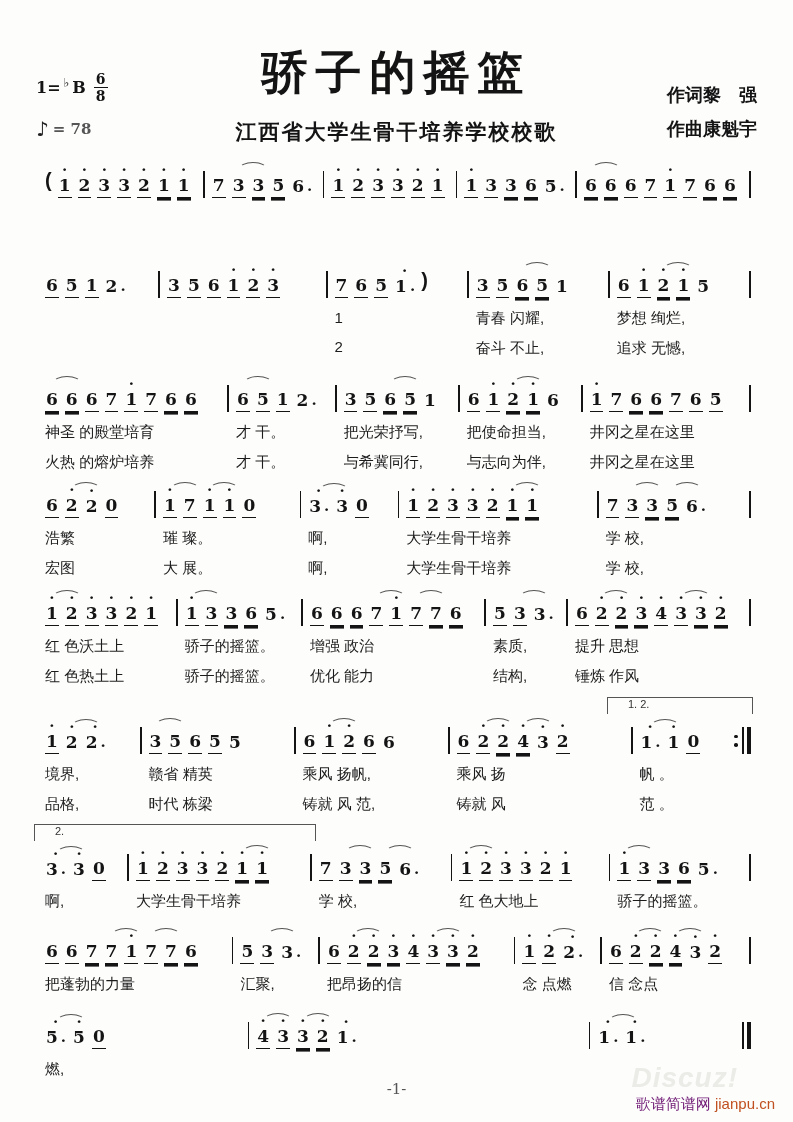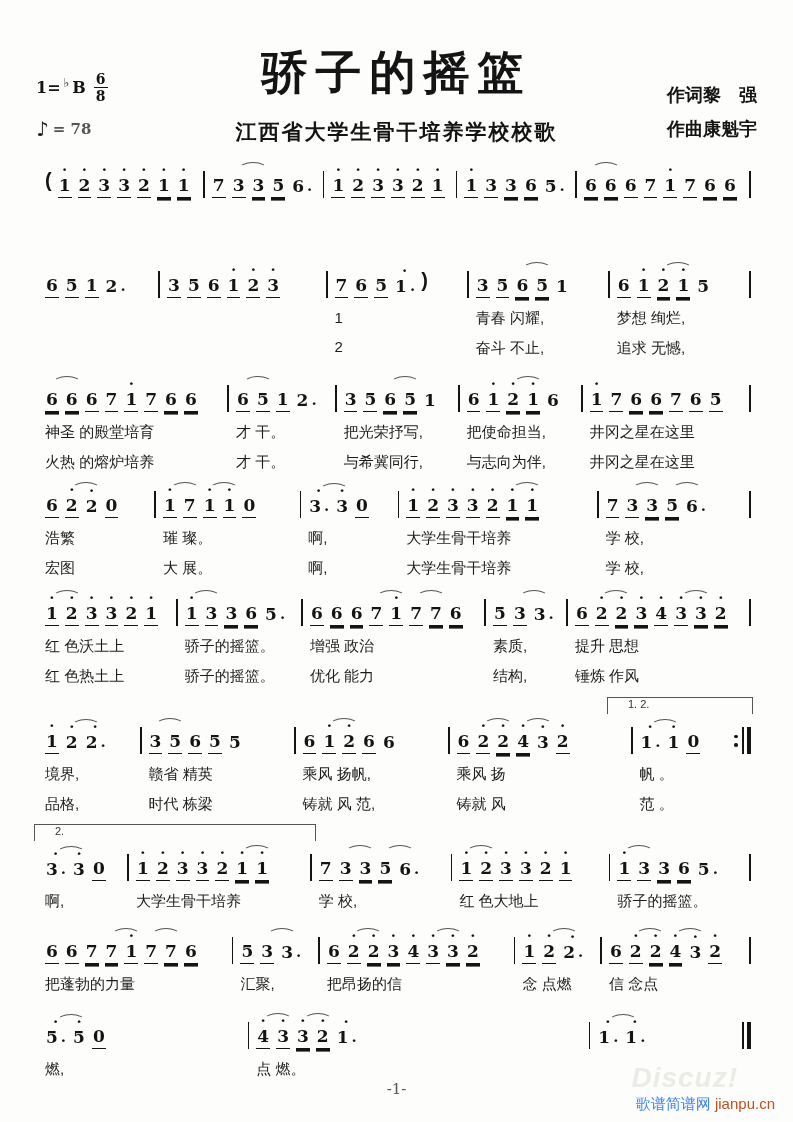--- a/index.html
+++ b/index.html
@@ -50,21 +50,21 @@
          border-left:1.3px solid #555;border-right:1.3px solid #555;font-size:11px;
          color:#333;padding:0 20px;box-sizing:border-box;}
   .volta.vright{right:-2px;width:146px;}
   .volta.vleft{left:-4px;width:282px;}
   
   .pagenum{position:absolute;left:0;right:0;top:1080px;text-align:center;font-size:15px;
            color:#555;font-family:"DejaVu Serif",serif;}
   .ghost{position:absolute;right:55px;top:1062px;font-size:28px;font-style:italic;
          font-weight:bold;color:#ebebe7;letter-spacing:1px;}
   .watermark{position:absolute;right:18px;top:1095px;font-size:15px;white-space:nowrap;}
-  .wm-site{color:#3b82f6;}
+  .wm-site{color:#701a75;}
   .wm-link{color:#c05020;text-decoration:none;}
 </style>
 </head>
 <body>
 
 <div class="page">
 
   <div class="keyblock">
     <div class="keyline">
       <span>1=</span>
@@ -1230,21 +1230,20 @@
             <div class="note">
               <div class="od">·</div>
               <div class="d u2">2</div>
             </div>
             <div class="note">
               <div class="od">·</div>
               <div class="d">1</div>
               <div class="ad">·</div>
             </div>
           </div>
-          <div class="lyr">点 燃。</div>
         </div>
         <div class="bar"></div>
         <div class="measure" style="flex-grow: 2;">
           <div class="notes">
             <div class="note">
               <div class="od">·</div>
               <div class="d">1</div>
               <div class="ad">·</div>
               <div class="slur"></div>
             </div>

